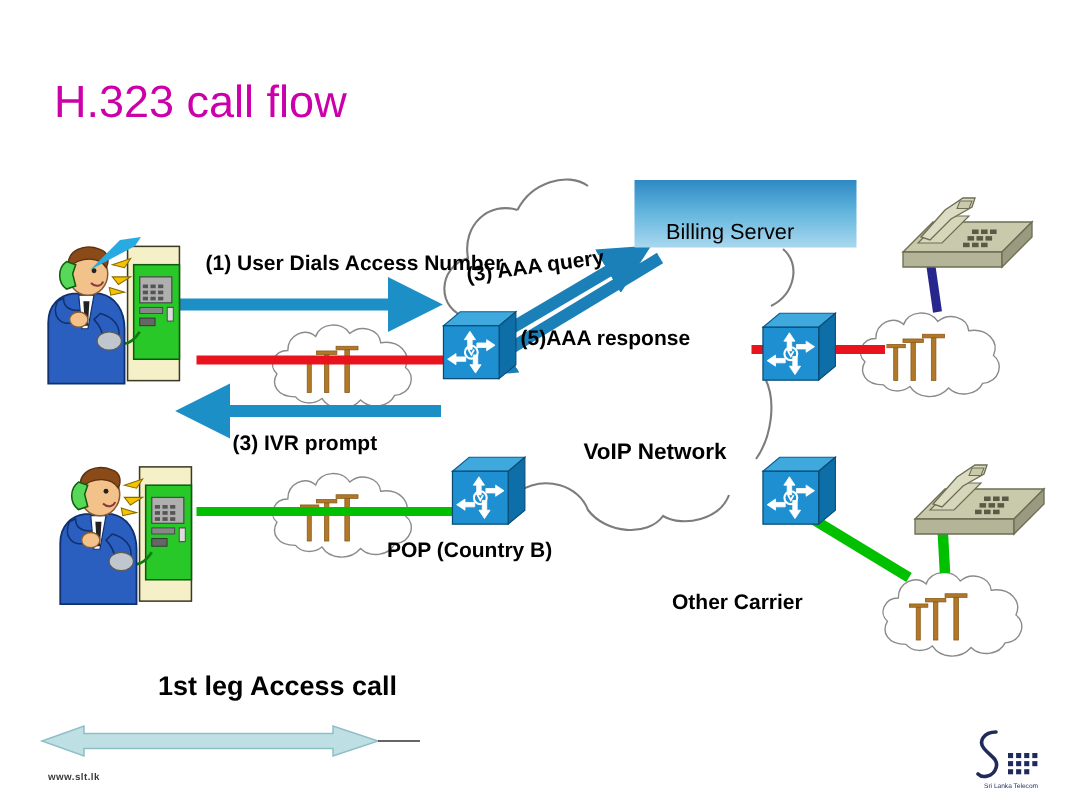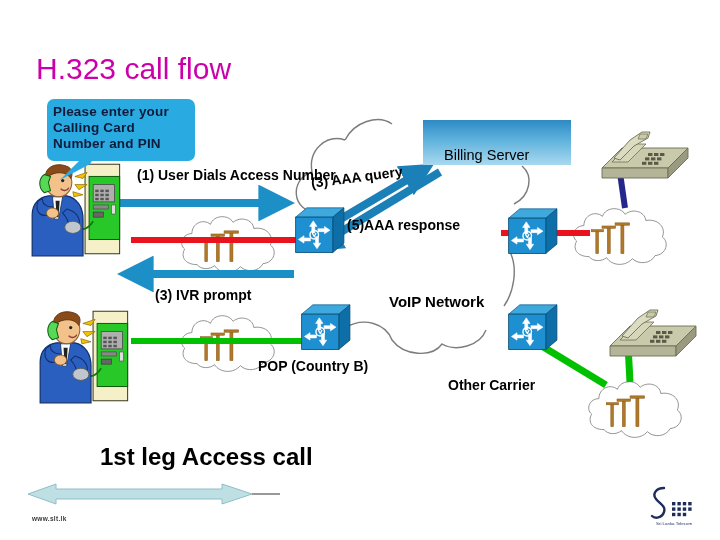--- a/index.html
+++ b/index.html
@@ -47,22 +47,22 @@
   .lbl-aaaq{left:311px;top:174px;transform:rotate(-7.5deg);transform-origin:0 50%;}
   .lbl-aaar{left:347px;top:216px;}
   .lbl-dials{left:137px;top:166px;}
   .lbl-ivr{left:155px;top:286px;}
   .lbl-billing{
     left:444px;top:147px;font-size:14.5px;font-weight:normal;color:#000;
     z-index:26;white-space:nowrap;
   }
   .lbl-voip{left:389px;top:291px;width:90px;text-align:center;font-size:15px;line-height:21px;}
   .lbl-pop{left:258px;top:356px;width:96px;text-align:center;line-height:20px;}
-  .lbl-other{left:448px;top:376px;text-align:center;}
-  .lbl-leg{left:100px;top:445px;width:170px;text-align:center;font-size:24px;line-height:24px;}
+  .lbl-other{left:448px;top:392px;text-align:center;}
+  .lbl-leg{left:100px;top:445px;width:170px;text-align:center;font-size:18px;line-height:24px;}
 
   .watermark{
     left:32px;top:515px;font-size:6.5px;font-weight:bold;color:#3a3a3a;
     letter-spacing:0.3px;z-index:26;
   }
 
   
   .billing-box{
     left:423px;top:120px;width:148px;height:45px;
     background:linear-gradient(to bottom,#2E89C4 0%,#5FB3DC 45%,#A9D8EF 100%);
@@ -312,23 +312,20 @@
         <use href="#deskPhone" x="596" y="124" width="100" height="62"></use>
       </g>
     <g>
         <use href="#deskPhone" x="604" y="302" width="100" height="62"></use>
       </g>
   </svg>
 
   <svg class="callout-tail" viewBox="0 0 34 22" xmlns="http://www.w3.org/2000/svg">
     <path d="M34,0 L30,6 L0,22 L20,2 Z" fill="#29ABE2"></path>
   </svg>
-  <div class="callout">
-    <span>Please enter your Calling Card Number and PIN</span>
-  </div>
 
   <div class="lbl lbl-dials">
     <span>(1) User Dials Access Number</span>
   </div>
   <div class="lbl lbl-ivr">(3) IVR prompt</div>
   <div class="lbl lbl-aaaq">(3) AAA query</div>
   <div class="lbl lbl-aaar">(5)AAA response</div>
   <div class="lbl lbl-voip center">VoIP Network</div>
   <div class="lbl lbl-pop center">POP (Country B)</div>
   <div class="lbl lbl-other">Other Carrier</div>

